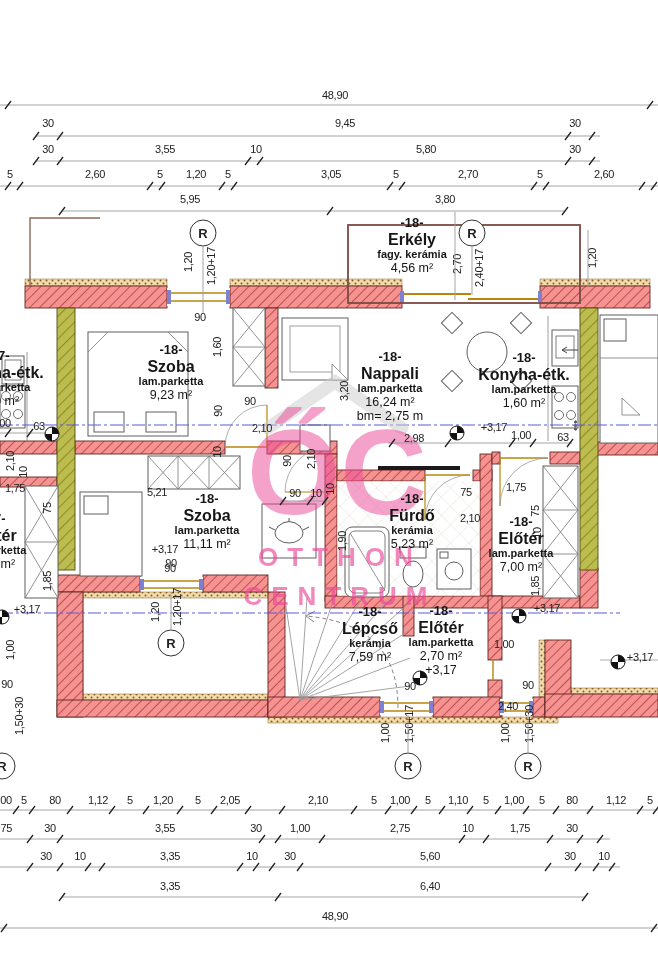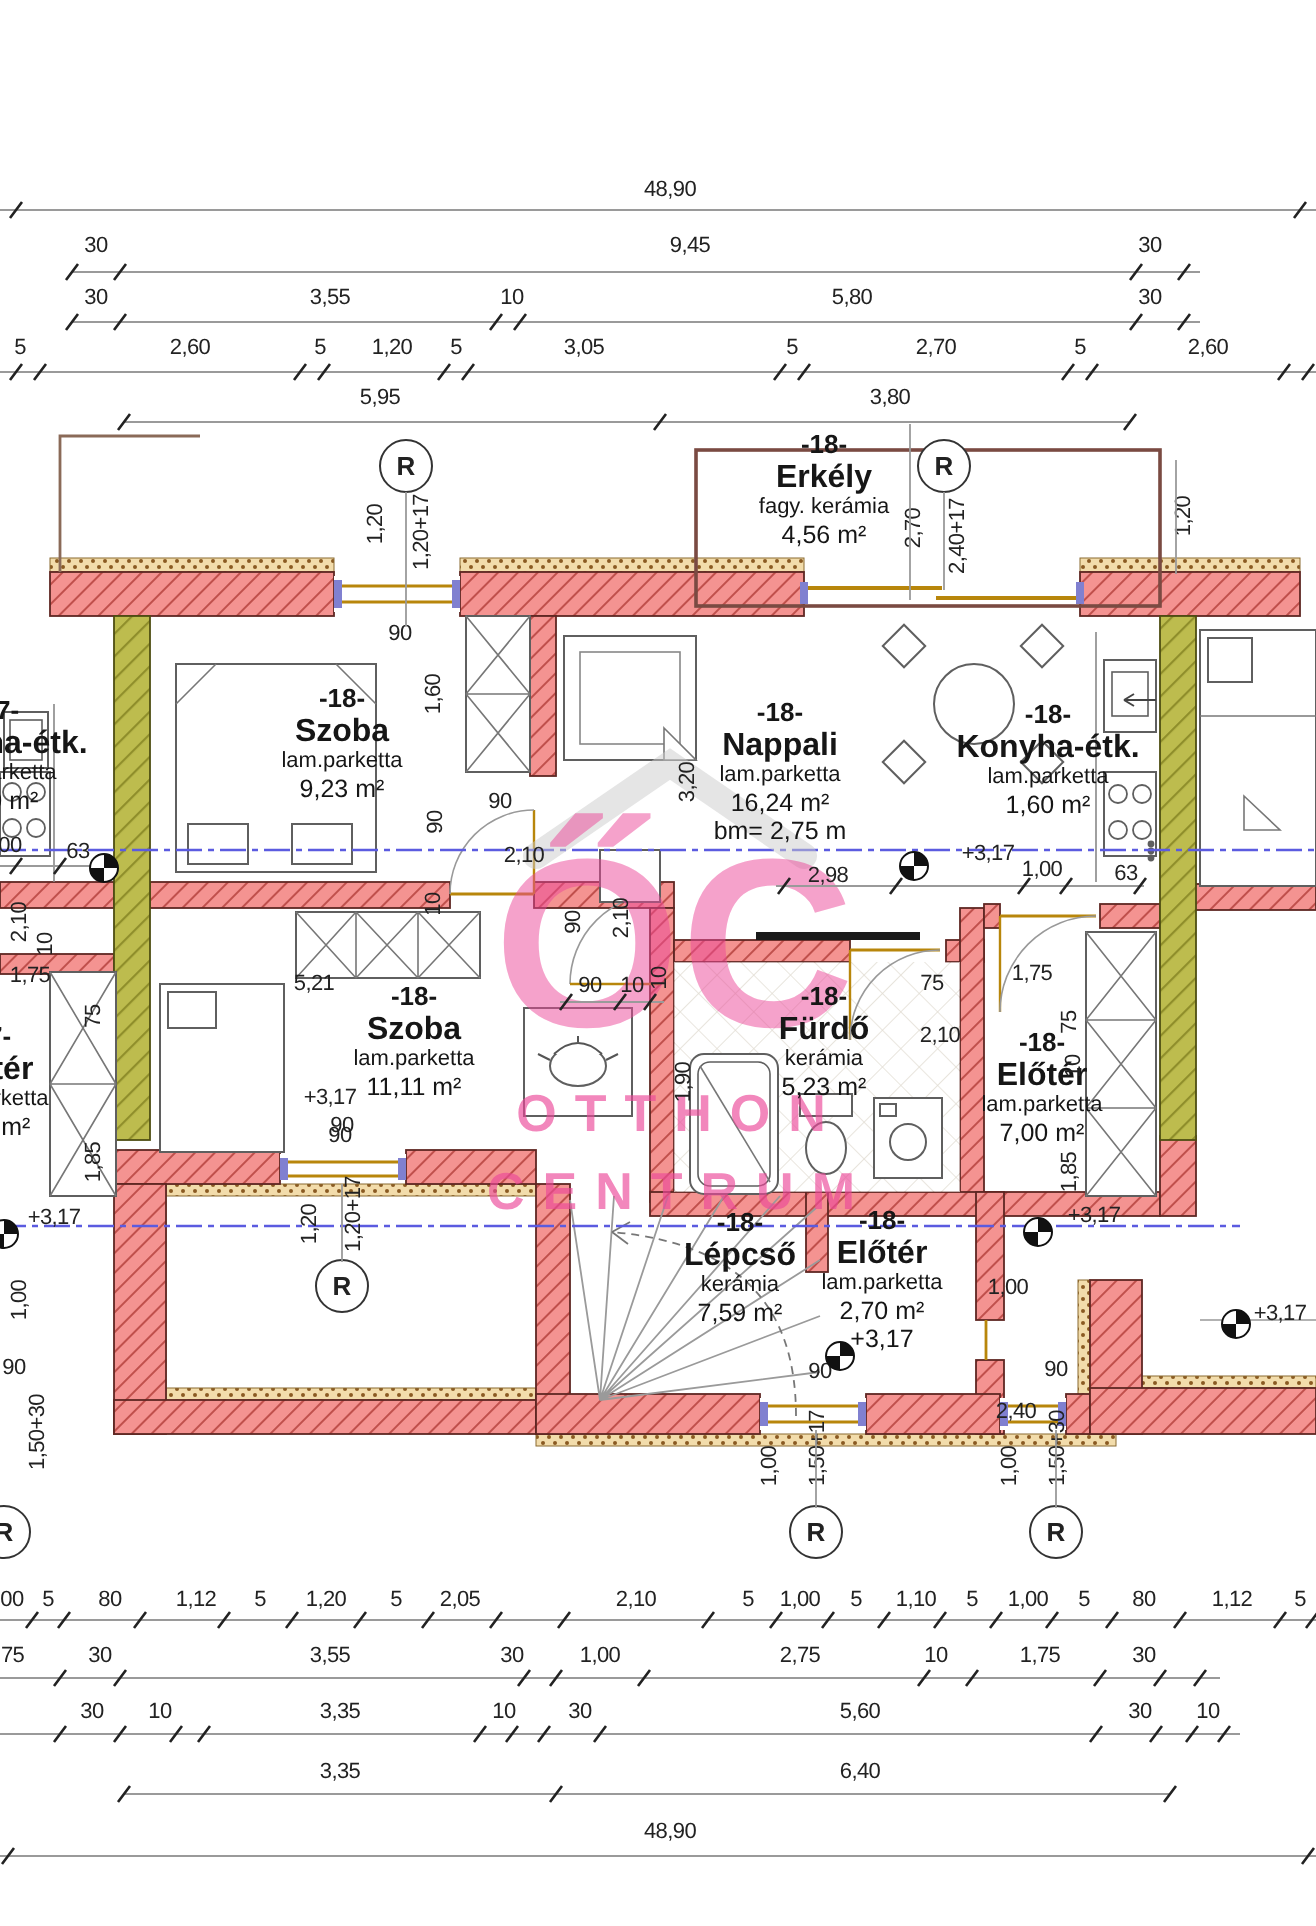--- a/index.html
+++ b/index.html
@@ -6,21 +6,21 @@
   body{width:658px;height:963px;position:relative;overflow:hidden;background:#ffffff;
        font-family:"Liberation Sans",sans-serif;}
   svg{position:absolute;left:0;top:0;}
   .dim{position:absolute;transform:translate(-50%,-50%);font-size:11px;color:#222;
        white-space:nowrap;letter-spacing:-0.3px;}
   .dim.v{transform:translate(-50%,-50%) rotate(-90deg);}
   .room-label{position:absolute;transform:translate(-50%,-50%);text-align:center;color:#161616;
        line-height:1.12;white-space:nowrap;}
   .room-label .rid{font-weight:bold;font-size:13px;}
   .room-label .rname{font-weight:bold;font-size:16px;}
-  .room-label .rmat{font-size:11px;}
+  .room-label .rmat{font-size:11px;font-weight:bold;}
   .room-label .rarea{font-size:12.5px;}
   .room-label .rextra{font-size:12.5px;}
   .r-circle{position:absolute;width:25px;height:25px;transform:translate(-50%,-50%);
        border:1.4px solid #333;border-radius:50%;background:#fff;display:flex;
        align-items:center;justify-content:center;font-size:13px;font-weight:bold;color:#222;z-index:5;}
   .watermark{position:absolute;transform:translate(-50%,-50%);color:#ec4899;opacity:.8;
        font-weight:bold;z-index:3;}
   #wm-mono{font-size:120px;opacity:.5;letter-spacing:0;}
   #wm1,#wm2{font-size:26px;letter-spacing:9px;opacity:.65;}
   #labels-layer,#dims-layer{position:absolute;left:0;top:0;width:658px;height:963px;z-index:4;}
@@ -369,21 +369,21 @@
     <span class="dim" style="left: 48px; top: 149px;">30</span>
     <span class="dim" style="left: 165px; top: 149px;">3,55</span>
     <span class="dim" style="left: 256px; top: 149px;">10</span>
     <span class="dim" style="left: 420px; top: 149px; padding-left: 12px;">5,80</span>
     <span class="dim" style="left: 575px; top: 149px;">30</span>
     <span class="dim" style="left: 10px; top: 174px;">5</span>
     <span class="dim" style="left: 95px; top: 174px;">2,60</span>
     <span class="dim" style="left: 160px; top: 174px;">5</span>
     <span class="dim" style="left: 196px; top: 174px;">1,20</span>
     <span class="dim" style="left: 228px; top: 174px;">5</span>
-    <span class="dim" style="left: 292px; top: 174px; text-align: center;">3,05</span>
+    <span class="dim" style="left: 331px; top: 174px; text-align: center;">3,05</span>
     <span class="dim" style="left: 396px; top: 174px;">5</span>
     <span class="dim" style="left: 468px; top: 174px;">2,70</span>
     <span class="dim" style="left: 540px; top: 174px;">5</span>
     <span class="dim" style="left: 604px; top: 174px;">2,60</span>
     <span class="dim" style="left: 190px; top: 199px;">5,95</span>
     <span class="dim" style="left: 445px; top: 199px;">3,80</span>
     <span class="dim v" style="left: 188px; top: 262px;">1,20</span>
     <span class="dim v" style="left: 211px; top: 266px;">1,20+17</span>
     <span class="dim" style="left: 200px; top: 317px;">90</span>
     <span class="dim v" style="left: 457px; top: 264px;">2,70</span>

